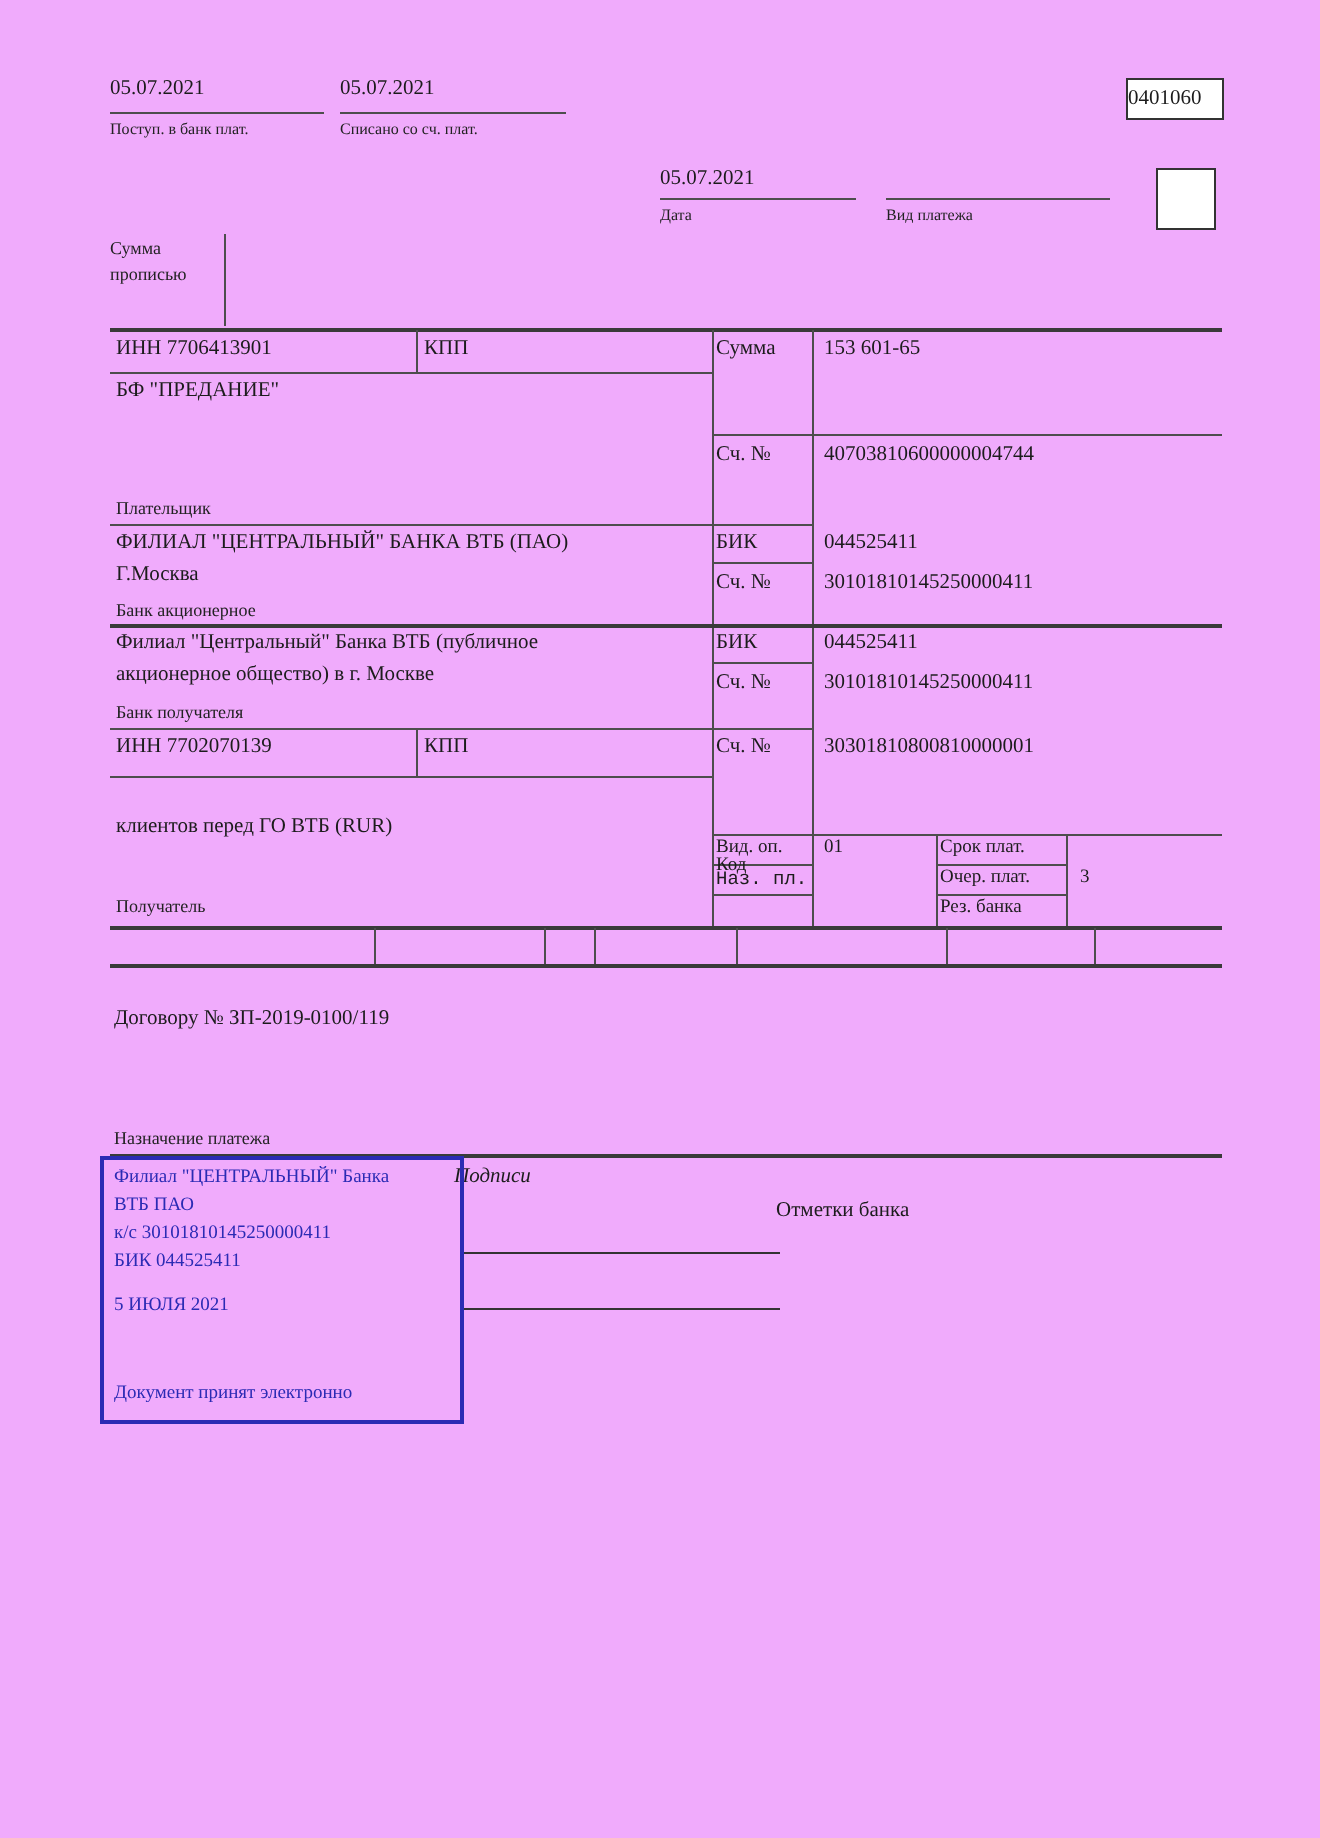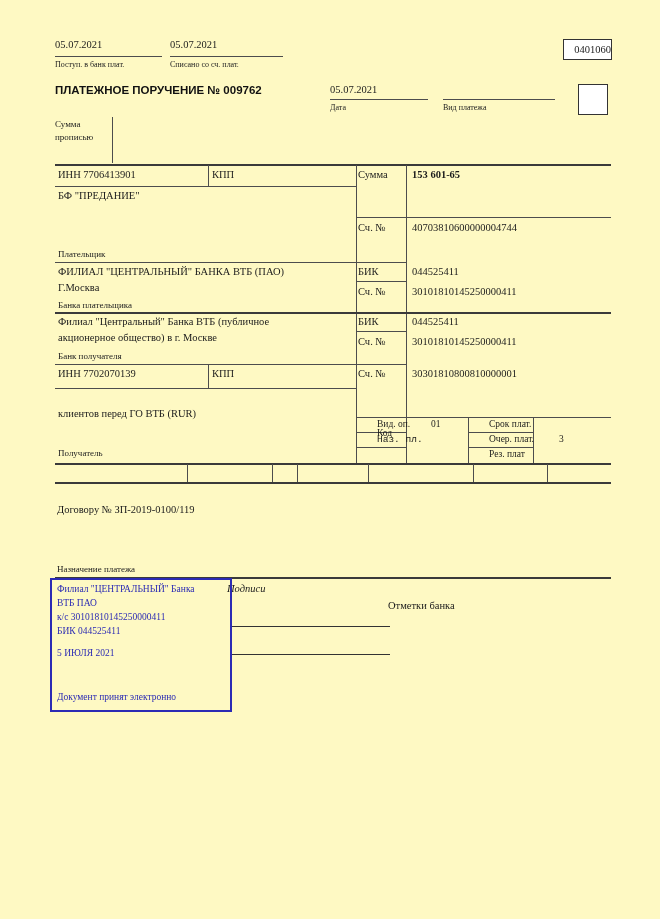--- a/index.html
+++ b/index.html
@@ -1,32 +1,32 @@
 <!DOCTYPE html>
 <html><head>
 <meta charset="utf-8">
 <style>
   html,body { margin:0; padding:0; background:#fff; }
   .page {
-    position:relative; width:660px; height:919px; background:#fef9c3;
+    position:relative; width:660px; height:919px; background:#f0abfc;
     font-family:"Liberation Serif", serif; color:#1c1c1c; overflow:hidden;
   }
   .t  { position:absolute; font-size:10.5px; white-space:nowrap; line-height:1.15; }
   .sm { position:absolute; font-size:8px;  white-space:nowrap; color:#222; }
   .lb { position:absolute; font-size:9px;  white-space:nowrap; color:#222; }
-  .mini { position:absolute; font-size:9.5px; white-space:nowrap;margin-left:19px; }
+  .mini { position:absolute; font-size:9.5px; white-space:nowrap; }
   .title {
     position:absolute; font-family:"Liberation Sans", sans-serif;
     font-weight:bold; font-size:11.5px; white-space:nowrap; color:#111;
   }
   .hl  { position:absolute; height:0; border-top:1px solid #4d4d4d; }
   .hl2 { position:absolute; height:0; border-top:2px solid #3a3a3a; }
   .vl  { position:absolute; width:0;  border-left:1px solid #4d4d4d; }
   .box { position:absolute; border:1px solid #333; background:#fff; }
-  .code-box { font-size:10.5px; text-align:right; line-height:19px; }
+  .code-box { font-size:10.5px; text-align:left; line-height:19px; }
   .stamp {
     position:absolute; left:50px; top:578px; width:178px; height:130px;
     border:2px solid #2b2bb4; color:#2b2bb4; font-size:9.5px;
   }
   .stamp .s { position:absolute; left:5px; white-space:nowrap; }
 </style>
 </head>
 <body>
 
 <div class="page">
@@ -34,58 +34,57 @@
   <div class="t" style="left:55px; top:39px;">05.07.2021</div>
   <div class="hl" style="left:55px; top:56px; width:107px;"></div>
   <div class="sm" style="left:55px; top:60px;">Поступ. в банк плат.</div>
 
   <div class="t" style="left:170px; top:39px;">05.07.2021</div>
   <div class="hl" style="left:170px; top:56px; width:113px;"></div>
   <div class="sm" style="left:170px; top:60px;">Списано со сч. плат.</div>
 
   <div class="box code-box" style="left:563px; top:39px; width:47px; height:19px;">0401060</div>
 
-  <div class="title" style="left:55px; top:84px;">ПЛАТЕЖНОЕ ПОРУЧЕНИЕ № 009762</div>
   <div class="t" style="left:330px; top:84px;">05.07.2021</div>
   <div class="hl" style="left:330px; top:99px; width:98px;"></div>
   <div class="hl" style="left:443px; top:99px; width:112px;"></div>
   <div class="sm" style="left:330px; top:103px;">Дата</div>
   <div class="sm" style="left:443px; top:103px;">Вид платежа</div>
   <div class="box" style="left:578px; top:84px; width:28px; height:29px;"></div>
 
   <div class="lb" style="left:55px; top:119px;">Сумма</div>
   <div class="lb" style="left:55px; top:132px;">прописью</div>
   <div class="vl" style="left:112px; top:117px; height:46px;"></div>
 
   <div class="hl2" style="left:55px; top:164px; width:556px;"></div>
   <div class="vl" style="left:356px; top:165px; height:298px;"></div>
   <div class="vl" style="left:406px; top:165px; height:298px;"></div>
 
   <div class="vl" style="left:208px; top:165px; height:21px;"></div>
   <div class="t" style="left:58px; top:169px;">ИНН 7706413901</div>
   <div class="t" style="left:212px; top:169px;">КПП</div>
   <div class="t" style="left:358px; top:169px;">Сумма</div>
-  <div class="t" style="left:412px; top:169px;font-weight:bold;">153 601-65</div>
+  <div class="t" style="left:412px; top:169px;">153 601-65</div>
   <div class="hl" style="left:55px; top:186px; width:301px;"></div>
 
   <div class="t" style="left:58px; top:190px;">БФ "ПРЕДАНИЕ"</div>
   <div class="hl" style="left:356px; top:217px; width:255px;"></div>
   <div class="t" style="left:358px; top:222px;">Сч. №</div>
   <div class="t" style="left:412px; top:222px;">40703810600000004744</div>
   <div class="lb" style="left:58px; top:249px;">Плательщик</div>
   <div class="hl" style="left:55px; top:262px; width:351px;"></div>
 
   <div class="t" style="left:58px; top:266px;">ФИЛИАЛ "ЦЕНТРАЛЬНЫЙ" БАНКА ВТБ (ПАО)</div>
   <div class="t" style="left:58px; top:282px;">Г.Москва</div>
   <div class="t" style="left:358px; top:266px;">БИК</div>
   <div class="t" style="left:412px; top:266px;">044525411</div>
   <div class="hl" style="left:356px; top:281px; width:50px;"></div>
   <div class="t" style="left:358px; top:286px;">Сч. №</div>
   <div class="t" style="left:412px; top:286px;">30101810145250000411</div>
-  <div class="lb" style="left:58px; top:300px;">Банка плательщика</div>
+  <div class="lb" style="left:58px; top:300px;">Банк акционерное</div>
   <div class="hl2" style="left:55px; top:312px; width:556px;"></div>
 
   <div class="t" style="left:58px; top:316px;">Филиал "Центральный" Банка ВТБ (публичное</div>
   <div class="t" style="left:58px; top:332px;">акционерное общество) в г. Москве</div>
   <div class="t" style="left:358px; top:316px;">БИК</div>
   <div class="t" style="left:412px; top:316px;">044525411</div>
   <div class="hl" style="left:356px; top:331px; width:50px;"></div>
   <div class="t" style="left:358px; top:336px;">Сч. №</div>
   <div class="t" style="left:412px; top:336px;">30101810145250000411</div>
   <div class="lb" style="left:58px; top:351px;font-family:Liberation Serif, serif;">Банк получателя</div>
@@ -107,21 +106,21 @@
   <div class="hl" style="left:468px; top:432px; width:65px;"></div>
   <div class="hl" style="left:356px; top:447px; width:50px;"></div>
   <div class="hl" style="left:468px; top:447px; width:65px;"></div>
   <div class="mini" style="left:358px; top:419px;">Вид. оп.</div>
   <div class="mini" style="left:412px; top:419px;">01</div>
   <div class="mini" style="left:470px; top:419px;">Срок плат.</div>
   <div class="mini" style="left:358px; top:434px;font-family:Liberation Mono, monospace;">Наз. пл.</div>
   <div class="mini" style="left:470px; top:434px;">Очер. плат.</div>
   <div class="mini" style="left:540px; top:434px;">3</div>
   <div class="mini" style="left:358px; top:428px;">Код</div>
-  <div class="mini" style="left:470px; top:449px;">Рез. плат</div>
+  <div class="mini" style="left:470px; top:449px;">Рез. банка</div>
 
   <div class="hl2" style="left:55px; top:463px; width:556px;"></div>
   <div class="vl" style="left:187px; top:464px; height:18px;"></div>
   <div class="vl" style="left:272px; top:464px; height:18px;"></div>
   <div class="vl" style="left:297px; top:464px; height:18px;"></div>
   <div class="vl" style="left:368px; top:464px; height:18px;"></div>
   <div class="vl" style="left:473px; top:464px; height:18px;"></div>
   <div class="vl" style="left:547px; top:464px; height:18px;"></div>
   <div class="hl2" style="left:55px; top:482px; width:556px;"></div>
 

